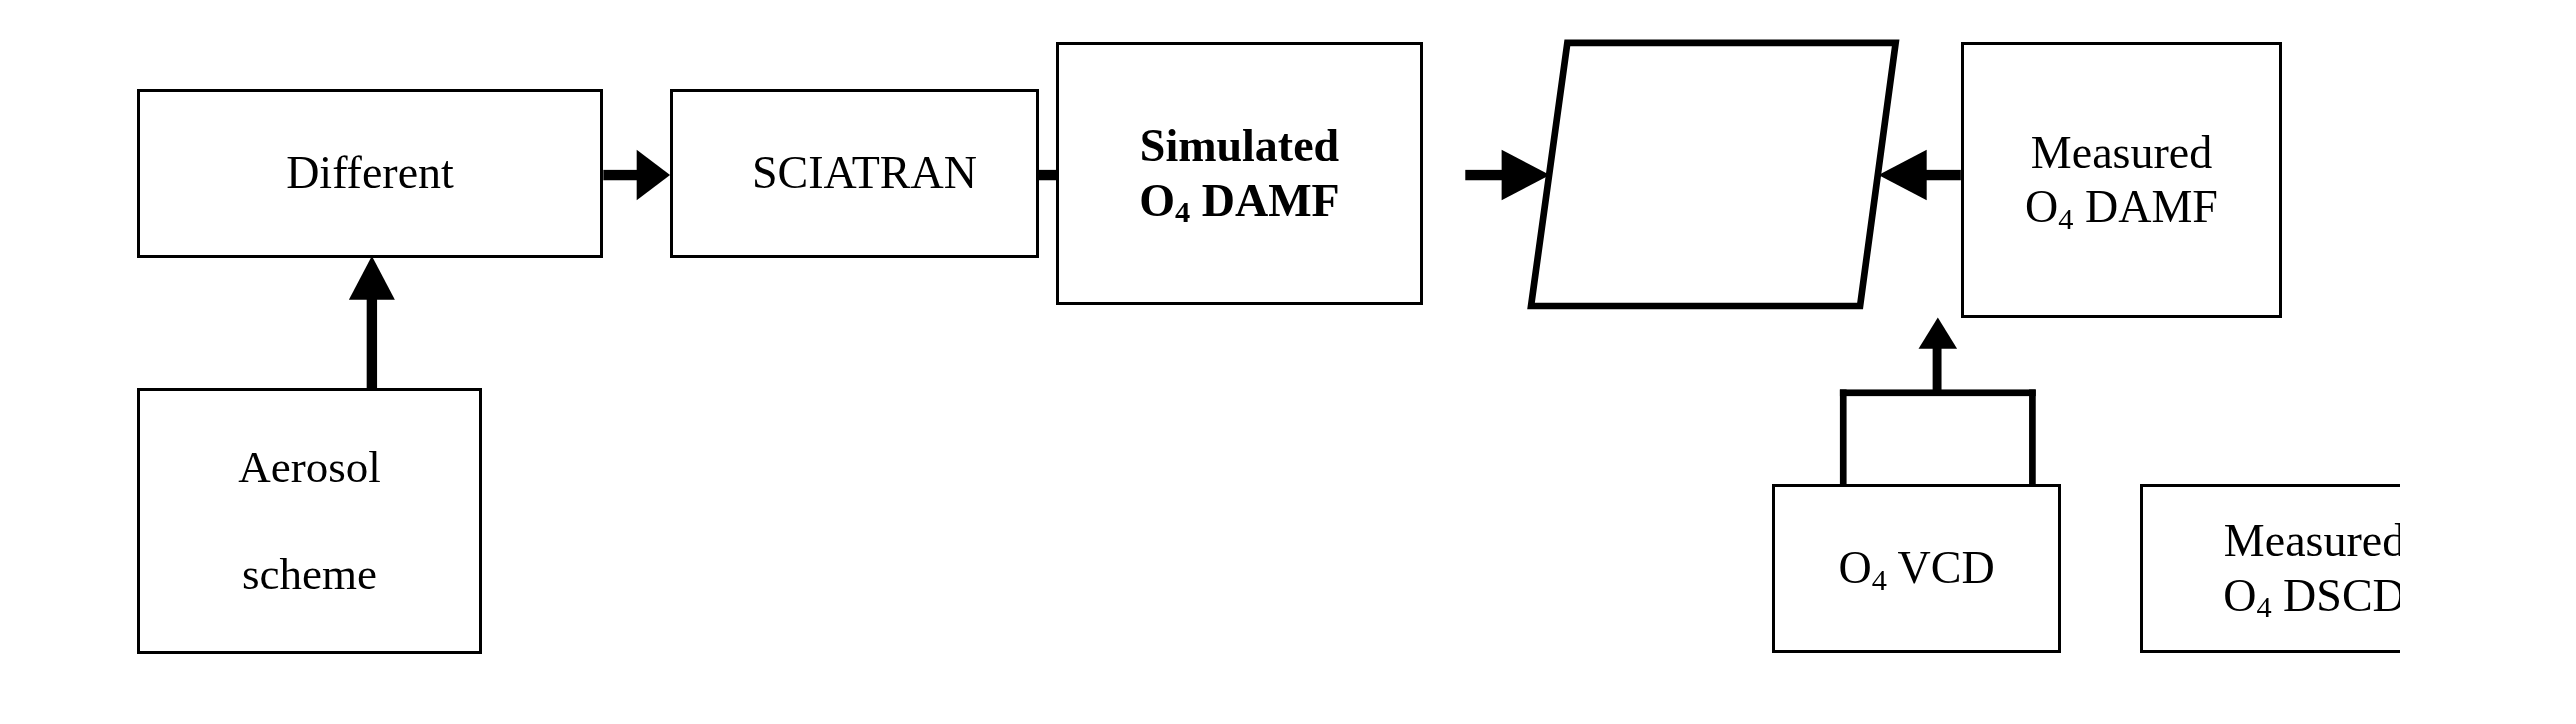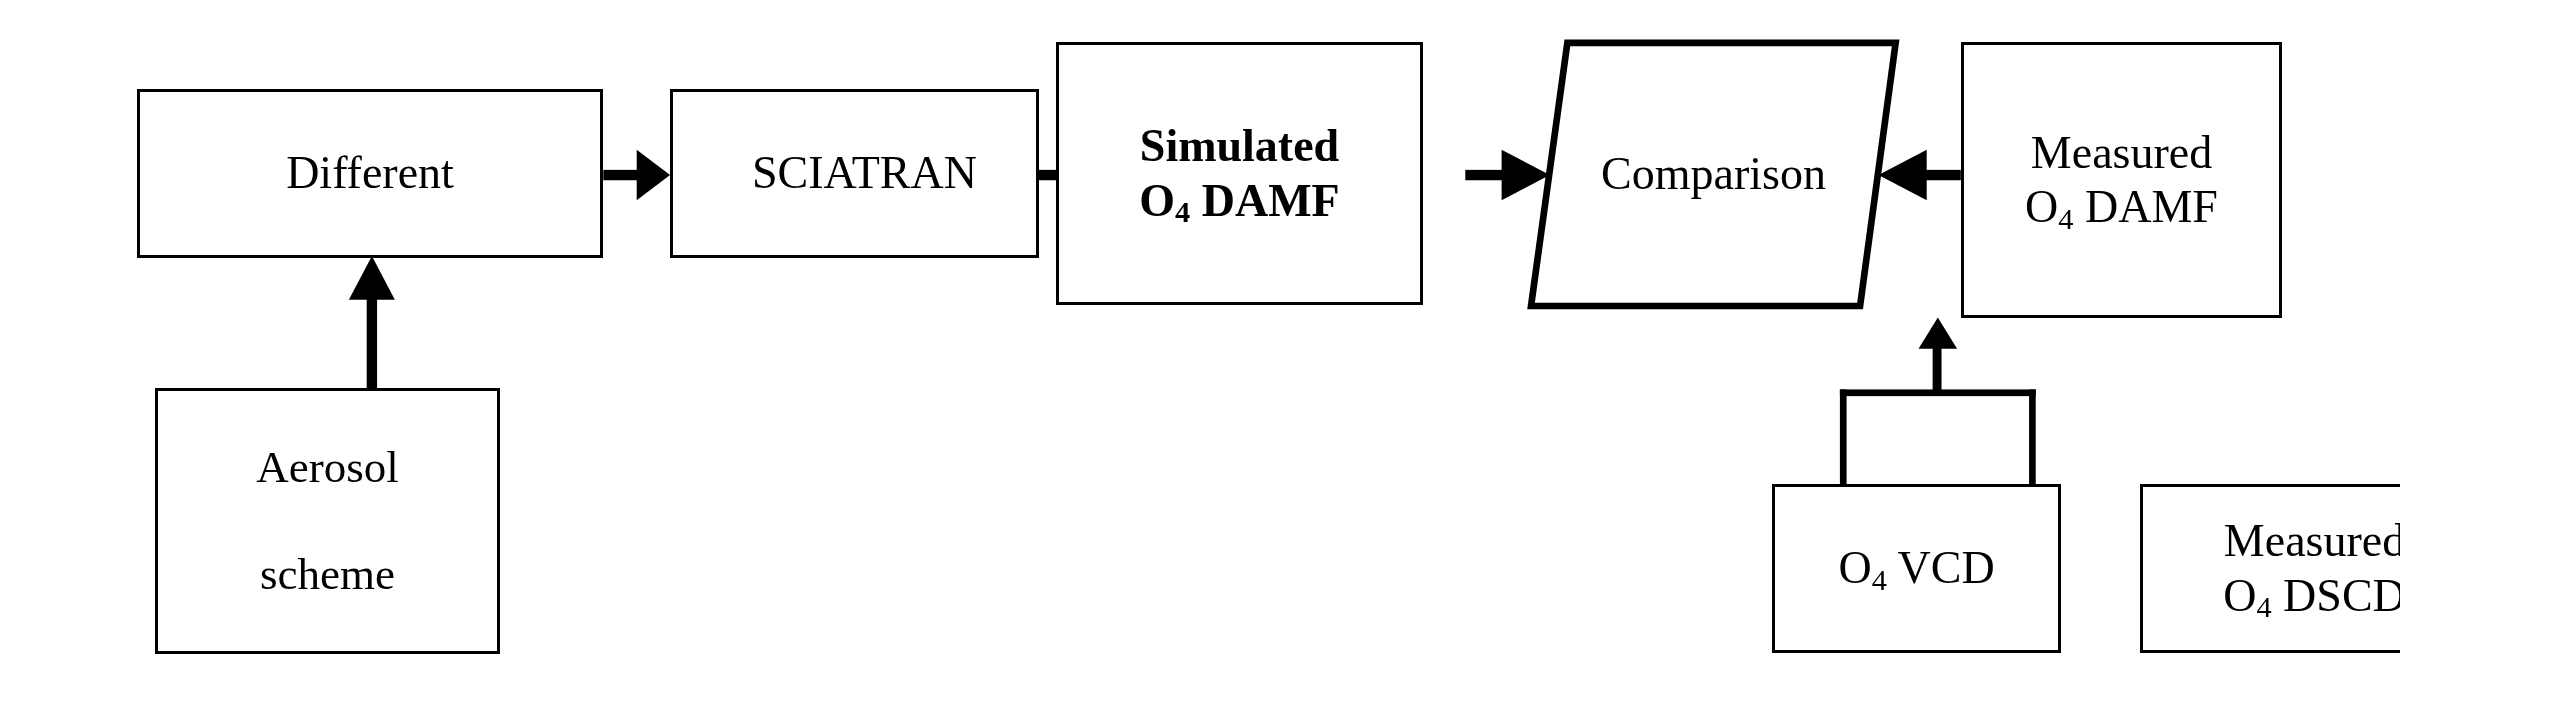--- a/index.html
+++ b/index.html
@@ -42,21 +42,21 @@
     vertical-align: baseline;
     position: relative;
     top: 0.22em;
   }
 
   
   #box-different-aerosol-profiles { left: 137px;  top: 89px; width: 466px;  height: 169px; }
   #box-sciatran                   { left: 670px;  top: 89px; width: 369px;  height: 169px; padding-left: 20px; }
   #box-simulated-o4-damf          { left: 1056px; top: 42px;  width: 367px;  height: 263px; font-weight: bold; }
   #box-measured-o4-damf           { left: 1961px; top: 42px;  width: 321px;  height: 276px; }
-  #box-aerosol-parameterization   { left: 155px;  top: 388px; width: 345px;  height: 266px; }
+  #box-aerosol-parameterization   { left: 137px;  top: 388px; width: 345px;  height: 266px; }
   #box-o4-vcd                     { left: 1772px; top: 484px; width: 289px;  height: 169px; }
   #box-measured-o4-dscd           { left: 2140px; top: 484px; width: 349px;  height: 169px; }
 
   
   #shape-comparison {
     position: absolute;
     left: 1514px;
     top: 30px;
     width: 415px;
     height: 297px;
@@ -139,21 +139,20 @@
 
   <div class="node fs-lg" id="box-simulated-o4-damf">
     <span class="label"><span>Simulated</span><br><span>O</span><sub>4</sub><span> DAMF</span></span>
   </div>
 
   <div id="shape-comparison">
     <svg width="415" height="297" viewBox="0 0 560 400" xmlns="http://www.w3.org/2000/svg">
       <polygon points="72,17 515,17 467,372 23,372" fill="#ffffff" stroke="#000000" stroke-width="9"></polygon>
     </svg>
   </div>
-  <div id="label-comparison">Comparison</div>
 
   <div class="node fs-lg" id="box-measured-o4-damf">
     <span class="label"><span>Measured</span><br><span>O</span><sub>4</sub><span> DAMF</span></span>
   </div>
 
   <div class="node fs-md" id="box-aerosol-parameterization">
     <span class="label"><span>Aerosol</span><br><br><span>scheme</span></span>
   </div>
 
   <div class="node fs-lg" id="box-o4-vcd">

